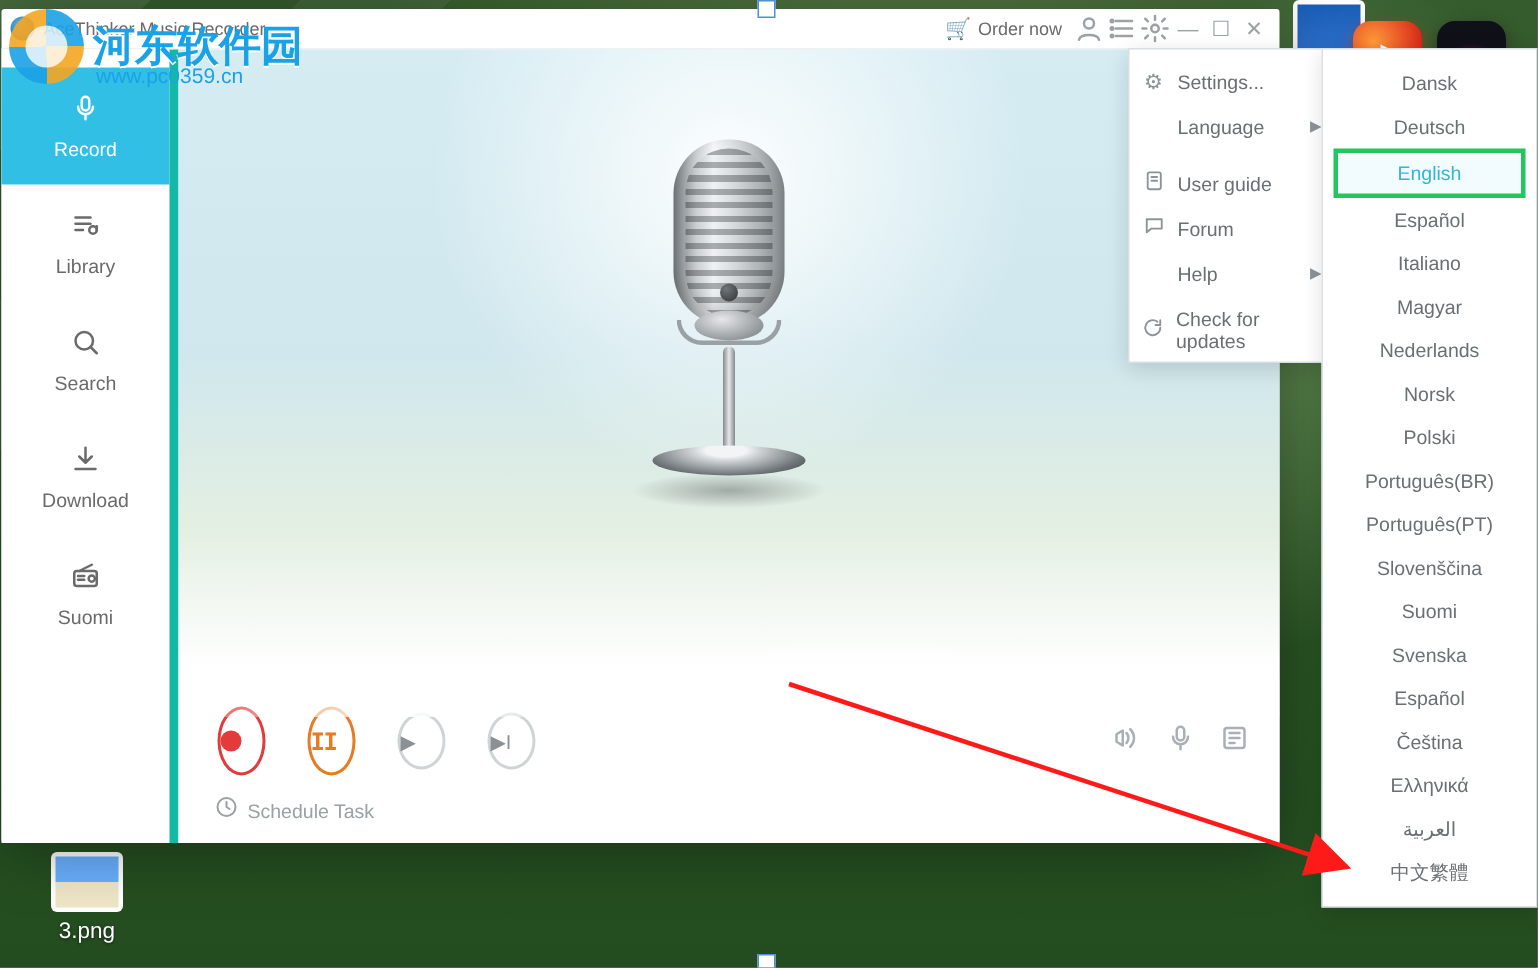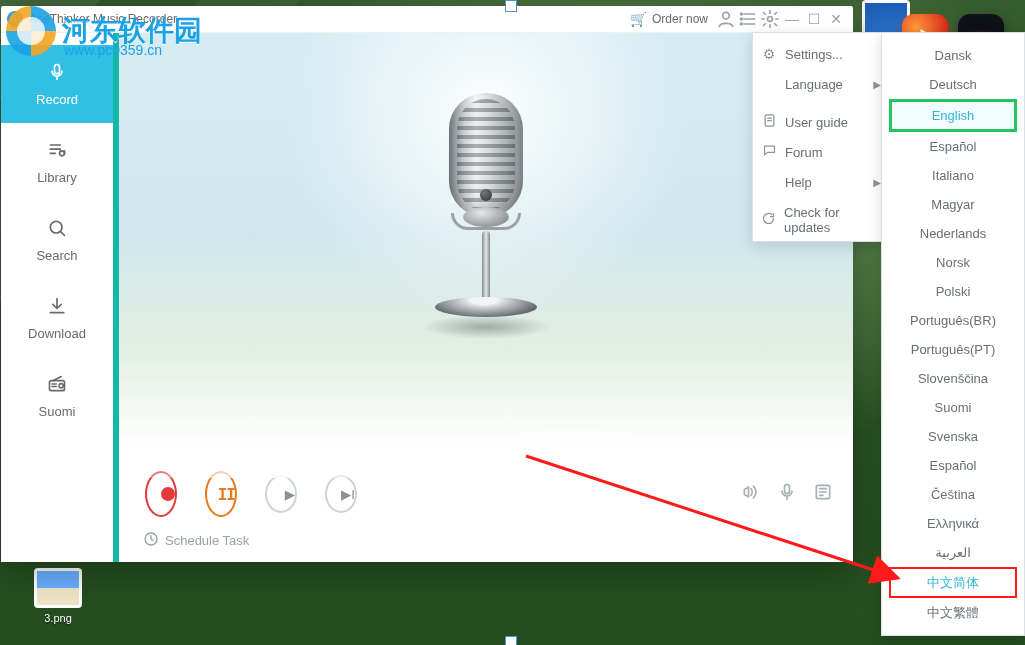--- a/index.html
+++ b/index.html
@@ -3,21 +3,21 @@
 <meta charset="utf-8">
 <style>
   html,body{margin:0;padding:0;width:1025px;height:645px;font-family:"Segoe UI",Arial,sans-serif;font-size:14px;color:#555;overflow:hidden;background:#1a3a1e;}
   .desktop{position:relative;width:1025px;height:645px;
     background:
       linear-gradient(135deg,rgba(255,255,255,.08) 0 6%,transparent 6% 12%,rgba(255,255,255,.06) 12% 18%,transparent 18% 100%),
       radial-gradient(ellipse 900px 500px at 60% 30%,rgba(180,220,150,.6),transparent 55%),
       linear-gradient(180deg,#355c2d 0%,#234d1f 100%);
   }
   
-  .dicon{position:absolute;width:60px;text-align:center;color:#fff;font-size:11px;text-shadow:0 1px 2px rgba(0,0,0,.6);}
+  .dicon{position:absolute;width:60px;text-align:center;color:#fff;font-size:15px;text-shadow:0 1px 2px rgba(0,0,0,.6);}
   .dicon .thumb{width:48px;height:40px;margin:0 auto 4px;background:#fff;border-radius:4px;position:relative;overflow:hidden;display:flex;align-items:flex-end;justify-content:center;}
   .dicon .thumb::after{content:"";position:absolute;inset:3px;background:linear-gradient(#eee,#f7f7f7);}
   .dicon.word .thumb{background:#fff;}
   .dicon.word .thumb::after{background:linear-gradient(#1a5eb5,#2f74d0);}
   .dicon.img .thumb::after{background:linear-gradient(#6ab0ff 0 50%,#efe6c7 50% 100%);}
   .dappicon{position:absolute;width:46px;height:46px;border-radius:12px;top:14px;}
   .dappicon.red{left:902px;background:radial-gradient(circle at 30% 30%,#ff9a3a,#d92a1a 70%);box-shadow:0 4px 10px rgba(200,40,20,.6);}
   .dappicon.pink{left:958px;background:radial-gradient(circle at 50% 100%,#ff3ba3,#101018 60%);box-shadow:0 4px 10px rgba(40,0,30,.5);}
   .dappicon span{color:#fff;font-size:12px;display:block;text-align:center;padding-top:12px;}
 
@@ -61,21 +61,21 @@
   .mic .ring{position:absolute;left:50%;top:120px;transform:translateX(-50%);width:64px;height:14px;border:3px solid #9aa0a4;border-top:none;border-radius:0 0 34px 34px;}
   .mic .knob{position:absolute;left:50%;top:96px;transform:translateX(-50%);width:12px;height:12px;border-radius:50%;background:radial-gradient(circle at 35% 30%,#707579,#2e3336);}
   .mic .pole{position:absolute;left:50%;top:138px;transform:translateX(-50%);width:8px;height:70px;background:linear-gradient(90deg,#85898c,#e6e8ea,#85898c);border-radius:4px;}
   .mic .base{position:absolute;left:50%;top:204px;transform:translateX(-50%);width:102px;height:20px;border-radius:50%;
     background:radial-gradient(ellipse at 48% 16%,#f2f4f5 0 18%,#cfd3d6 30%,#6d7377 70%,#3a3f42 100%);}
   .mic .shadow{position:absolute;left:50%;top:222px;transform:translateX(-50%);width:130px;height:24px;border-radius:50%;
     background:radial-gradient(ellipse,rgba(0,0,0,.28),transparent 70%);}
   
   .controls{position:absolute;left:0;right:0;bottom:40px;height:56px;display:flex;align-items:center;padding:0 20px;gap:16px;}
   .cbtn{border:0;background:transparent;width:44px;height:44px;border-radius:50%;display:flex;align-items:center;justify-content:center;cursor:pointer;}
-  .cbtn .circle{width:42px;height:42px;border-radius:50%;border:2px solid #cfd4d7;display:flex;align-items:center;justify-content:flex-end;color:#8a9094;transition:.15s;}
+  .cbtn .circle{width:42px;height:42px;border-radius:50%;border:2px solid #cfd4d7;display:flex;align-items:center;justify-content:flex-start;color:#8a9094;transition:.15s;}
   .cbtn.rec .circle{border-color:#e33b3b;}
   .cbtn.rec .g{width:14px;height:14px;border-radius:50%;background:#e33b3b;}
   .cbtn.pause .circle{border-color:#e87a1f;color:#e87a1f;}
   .cbtn.small .circle{width:34px;height:34px;}
   .controls .right{margin-left:auto;display:flex;gap:16px;color:#a8b0b5;}
   .controls .ibtn{cursor:pointer;font-size:18px;}
   .schedule{position:absolute;left:24px;bottom:12px;color:#9aa0a4;font-size:13px;display:flex;align-items:center;gap:6px;cursor:pointer;}
   .schedule .sicon{font-size:15px;}
 
   
@@ -336,21 +336,20 @@
       <div class="lrow">Polski</div>
       <div class="lrow">Português(BR)</div>
       <div class="lrow">Português(PT)</div>
       <div class="lrow">Slovenščina</div>
       <div class="lrow">Suomi</div>
       <div class="lrow">Svenska</div>
       <div class="lrow">Español</div>
       <div class="lrow">Čeština</div>
       <div class="lrow">Ελληνικά</div>
       <div class="lrow">العربية</div>
-      <div class="lrow hi">中文简体</div>
       <div class="lrow">中文繁體</div>
     </div>
 
   <svg class="arrow-ann" style="left:520px;top:450px" width="400" height="150">
     <defs>
         <marker id="ah" markerWidth="12" markerHeight="12" refX="9" refY="5" orient="auto">
       <path d="M0,0 L10,5 L0,10 z" fill="#ff1a1a"></path>
         </marker>
       </defs>
     <line x1="6" y1="6" x2="378" y2="128" stroke="#ff1a1a" stroke-width="3" marker-end="url(#ah)"></line>

